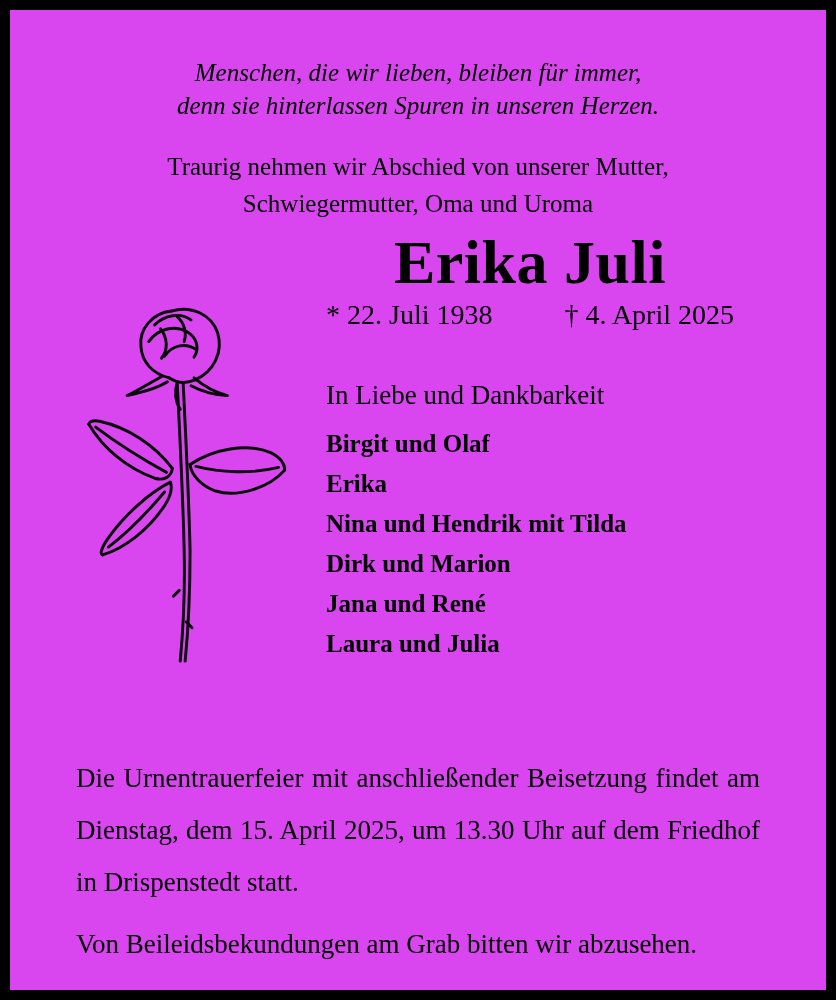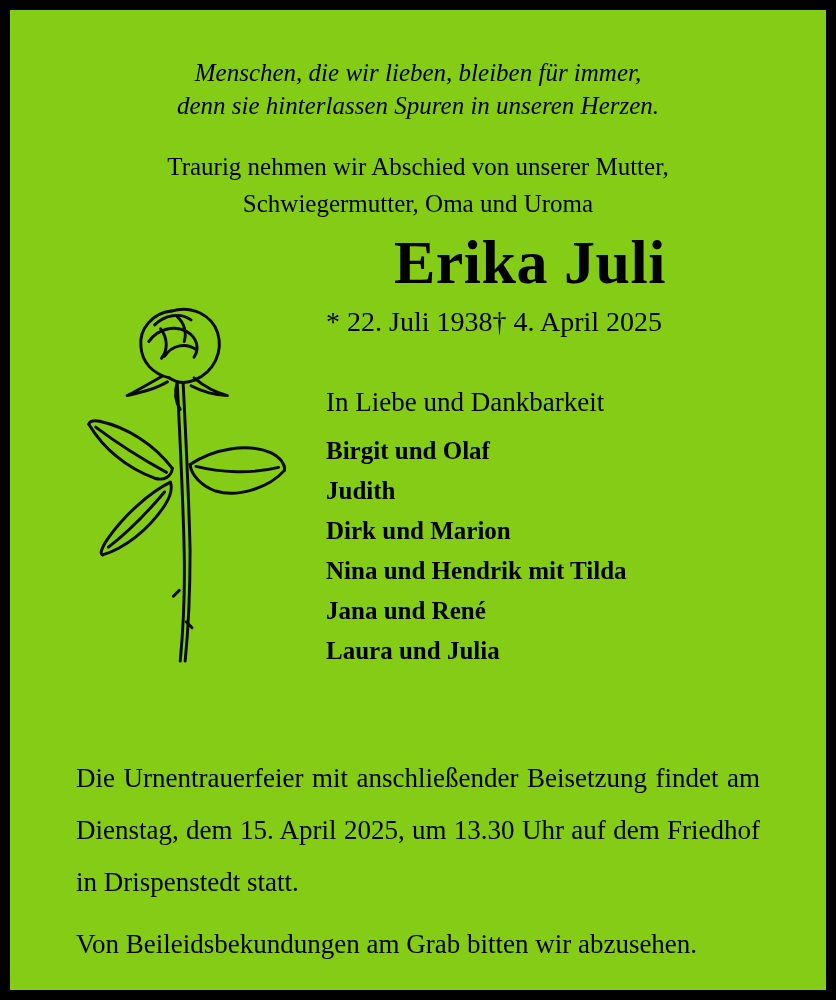--- a/index.html
+++ b/index.html
@@ -1,19 +1,19 @@
 <!DOCTYPE html>
 <html lang="de"><head>
 <meta charset="utf-8">
 <style>
   html,body{margin:0;padding:0;background:#000;}
   .page{
     box-sizing:border-box;
     width:836px;height:1000px;
-    background:#84cc16;
+    background:#d946ef;
     border:10px solid #000000;
     font-family:"Liberation Serif","DejaVu Serif",serif;
     color:#000000;
     padding:36px 66px 0 66px;
     position:relative;
     overflow:hidden;
   }
   .epigraph{
     text-align:center;
     font-style:italic;
@@ -53,24 +53,23 @@
     letter-spacing:0.5px;
   }
   .maiden{
     text-align:center;
     font-size:27px;
     line-height:33px;
     margin-top:8px;
   }
   .dates{
     display:flex;
-    justify-content:flex-start;
+    justify-content:space-between;
     font-size:28px;
     line-height:36px;
-    margin-top:7px;
   }
   .liebe{
     font-size:27px;
     line-height:33px;
     margin-top:46px;
   }
   .mourners{
     margin-top:12px;
     font-size:25px;
     font-weight:bold;
@@ -138,23 +137,23 @@
 
     <div class="right-col">
       <h1 class="name">Erika Juli</h1>
       <div class="dates">
         <span>* 22. Juli 1938</span>
         <span>† 4. April 2025</span>
       </div>
       <div class="liebe">In Liebe und Dankbarkeit</div>
       <div class="mourners">
         <div>Birgit und Olaf</div>
-        <div>Judith</div>
+        <div>Erika</div>
+        <div>Nina und Hendrik mit Tilda</div>
         <div>Dirk und Marion</div>
-        <div>Nina und Hendrik mit Tilda</div>
         <div>Jana und René</div>
         <div>Laura und Julia</div>
       </div>
     </div>
 
   </div>
 
   <p class="body-par first">Die Urnentrauerfeier mit anschließender Beisetzung findet am Dienstag, dem 15. April 2025, um 13.30 Uhr auf dem Friedhof in Drispenstedt statt.</p>
   <p class="body-par">Von Beileidsbekundungen am Grab bitten wir abzusehen.</p>
 

